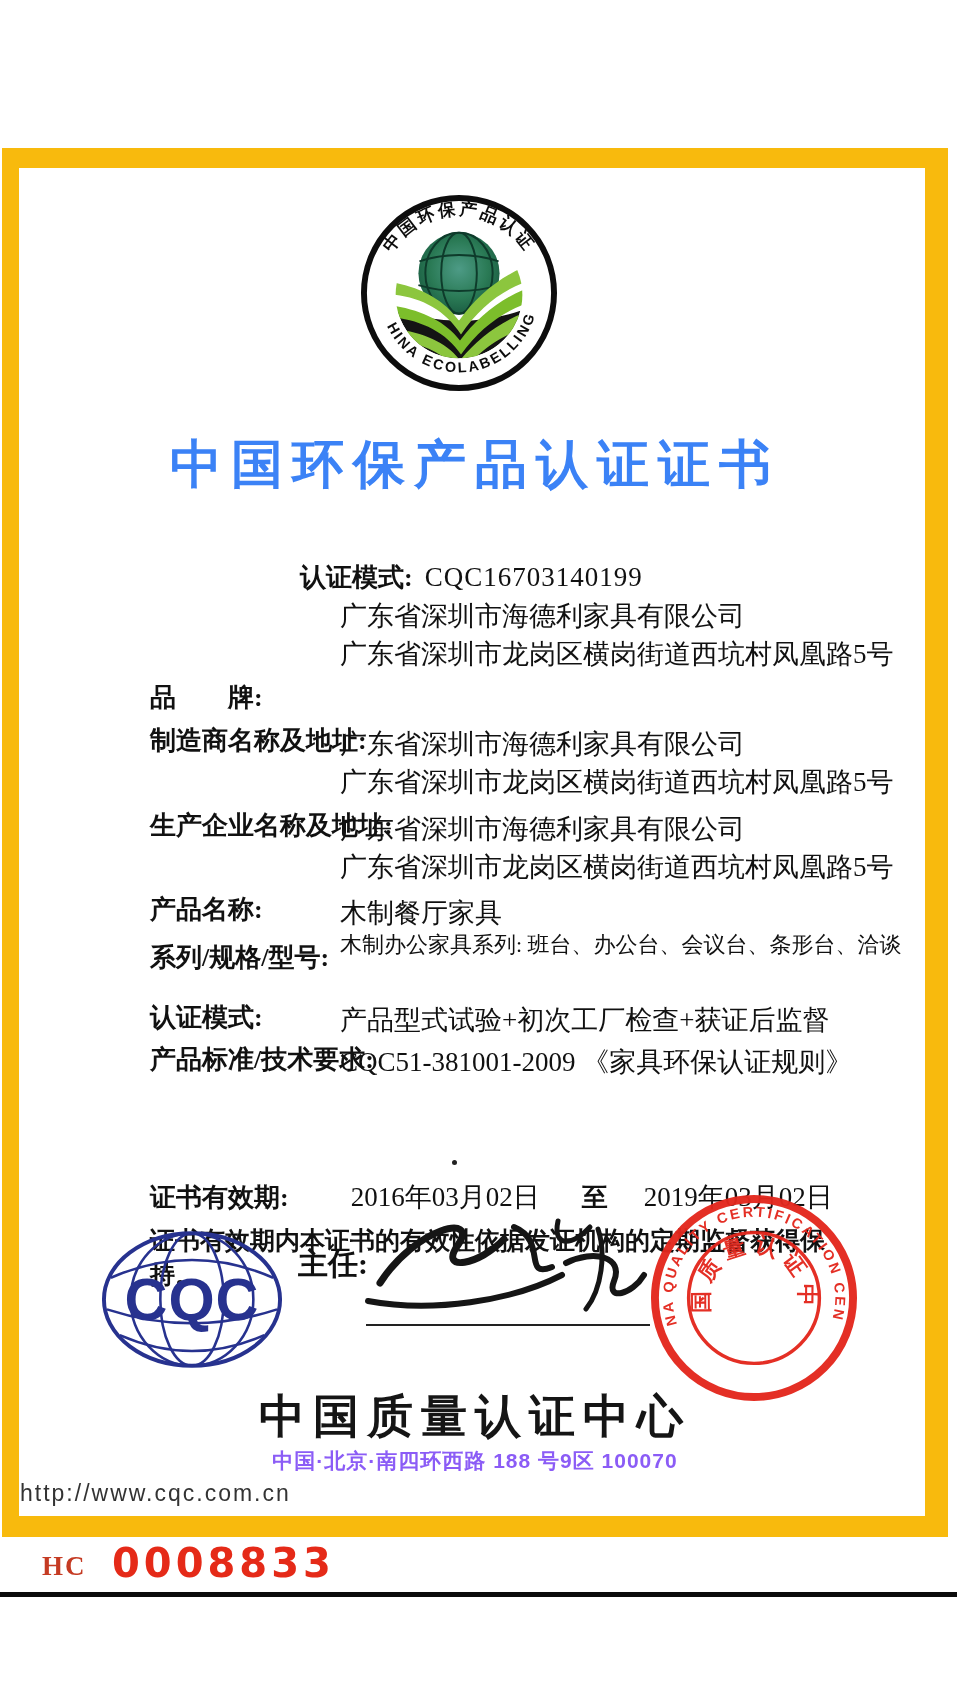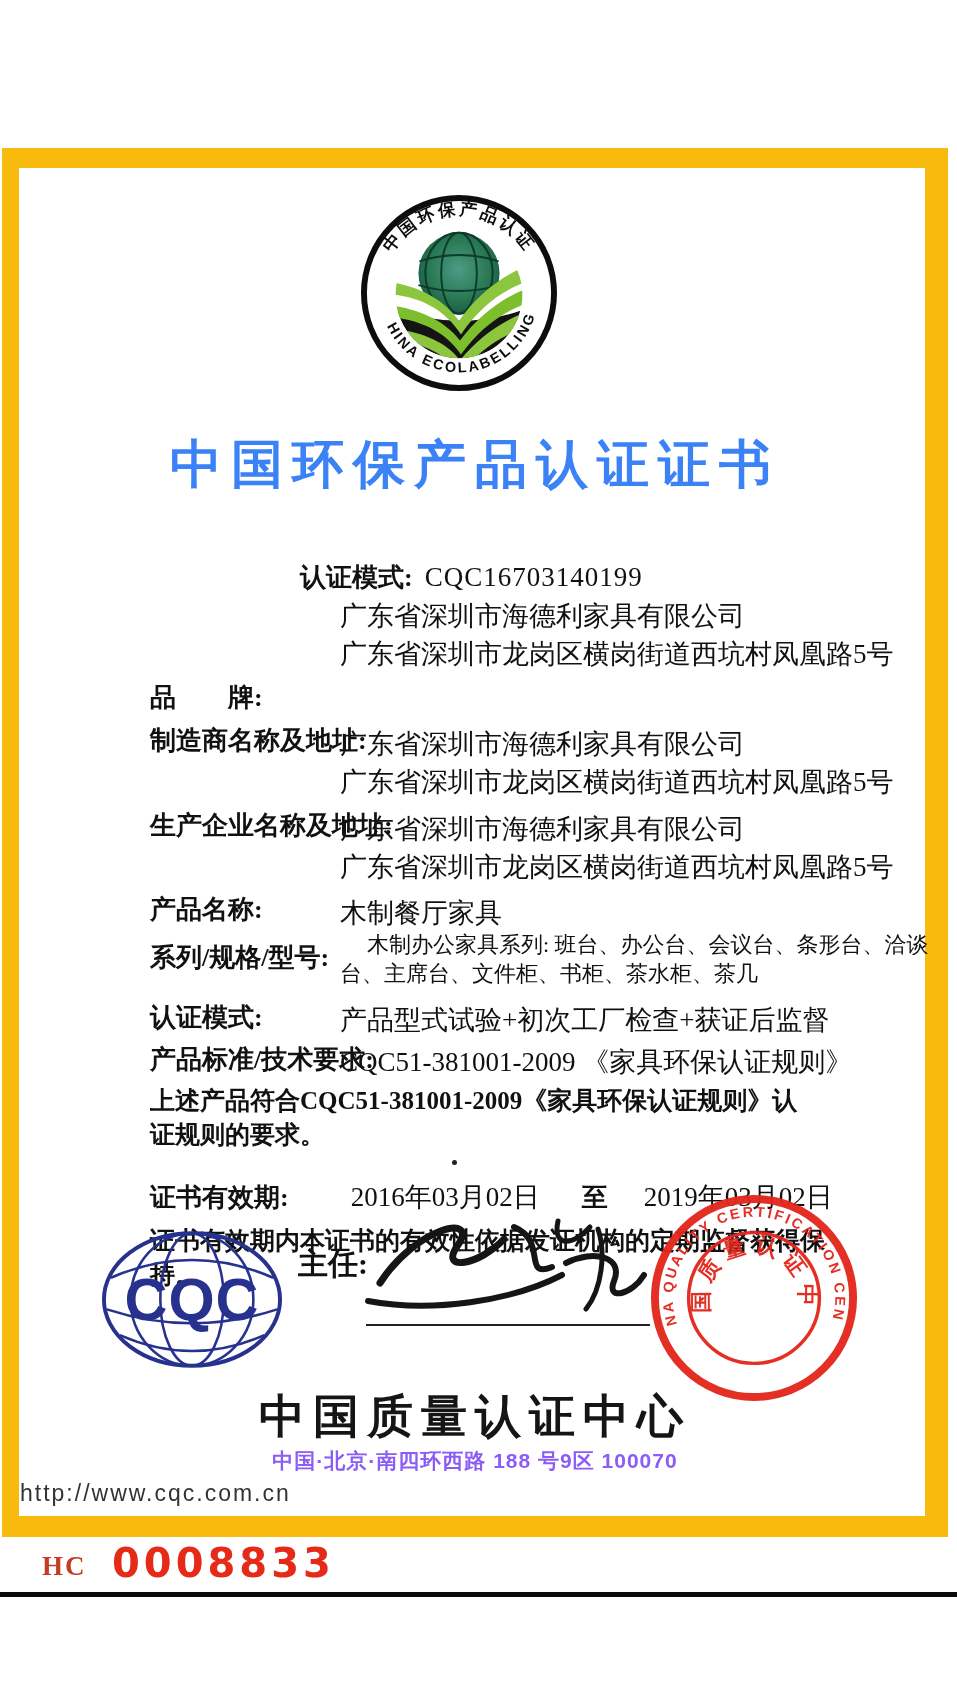--- a/index.html
+++ b/index.html
@@ -93,30 +93,28 @@
   <div class="abs val" style="left:340px;top:764px;">广东省深圳市龙岗区横岗街道西坑村凤凰路5号</div>
 
   <div class="abs lbl" style="left:150px;top:808px;">生产企业名称及地址:</div>
   <div class="abs val" style="left:340px;top:811px;">广东省深圳市海德利家具有限公司</div>
   <div class="abs val" style="left:340px;top:849px;">广东省深圳市龙岗区横岗街道西坑村凤凰路5号</div>
 
   <div class="abs lbl" style="left:150px;top:892px;">产品名称:</div>
   <div class="abs val" style="left:340px;top:895px;">木制餐厅家具</div>
 
   <div class="abs lbl" style="left:150px;top:940px;">系列/规格/型号:</div>
-  <div class="abs val2" style="left:340px;top:930px;margin-left:27px;">木制办公家具系列: 班台、办公台、会议台、条形台、洽谈</div>
-  <div class="abs val2" style="left:340px;top:959px;">台、主席台、文件柜、书柜、茶水柜、茶几</div>
+  <div class="abs val2" style="left:340px;top:930px;">木制办公家具系列: 班台、办公台、会议台、条形台、洽谈</div>
 
   <div class="abs lbl" style="left:150px;top:1000px;">认证模式:</div>
   <div class="abs val" style="left:340px;top:1002px;">产品型式试验+初次工厂检查+获证后监督</div>
 
   <div class="abs lbl" style="left:150px;top:1042px;">产品标准/技术要求:</div>
   <div class="abs val" style="left:340px;top:1044px;">CQC51-381001-2009 《家具环保认证规则》</div>
 
-  <div class="abs para" style="left:150px;top:1084px;width:672px;">上述产品符合CQC51-381001-2009《家具环保认证规则》认证规则的要求。</div>
 
   <div class="abs dot" style="left:452px;top:1160px;"></div>
 
   <div class="abs" style="left:150px;top:1179px;white-space:nowrap;">
     <span class="lbl">证书有效期:</span>
     <span class="vdate" style="margin-left:58px;">2016年03月02日</span>
     <span class="lbl" style="margin-left:38px;">至</span>
     <span class="vdate" style="margin-left:32px;">2019年03月02日</span>
   </div>
 

